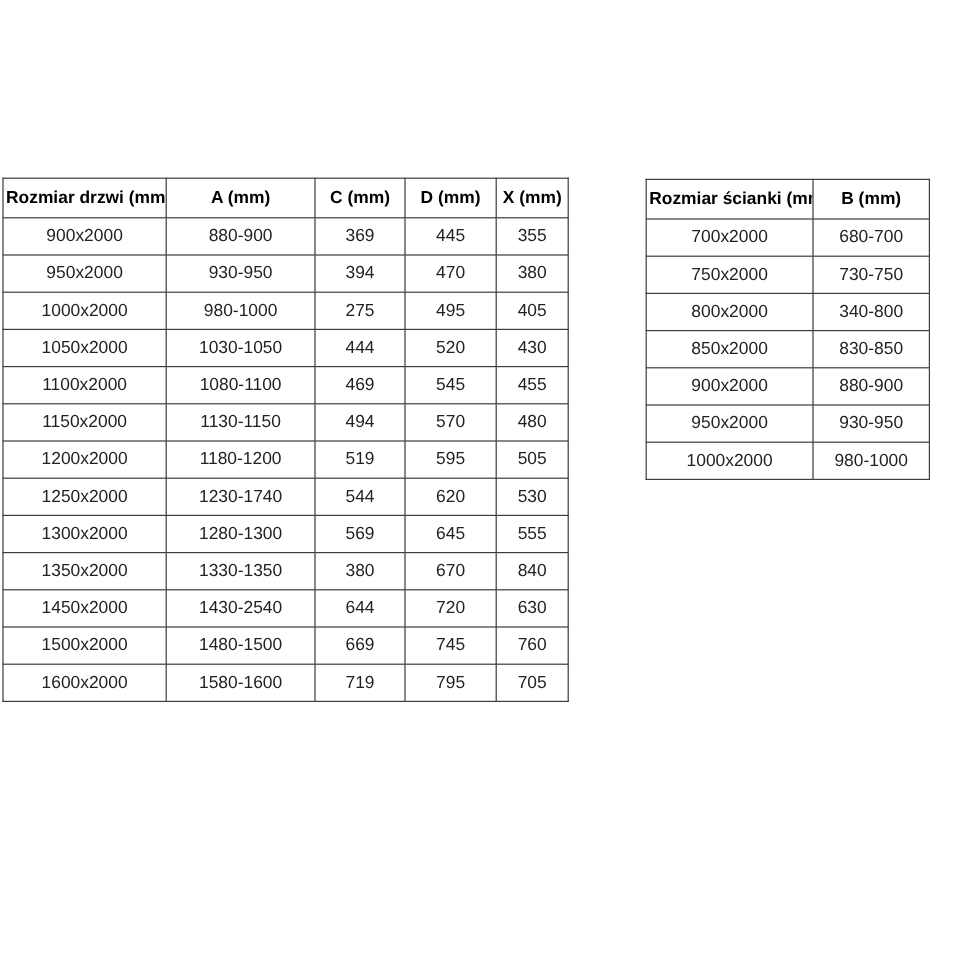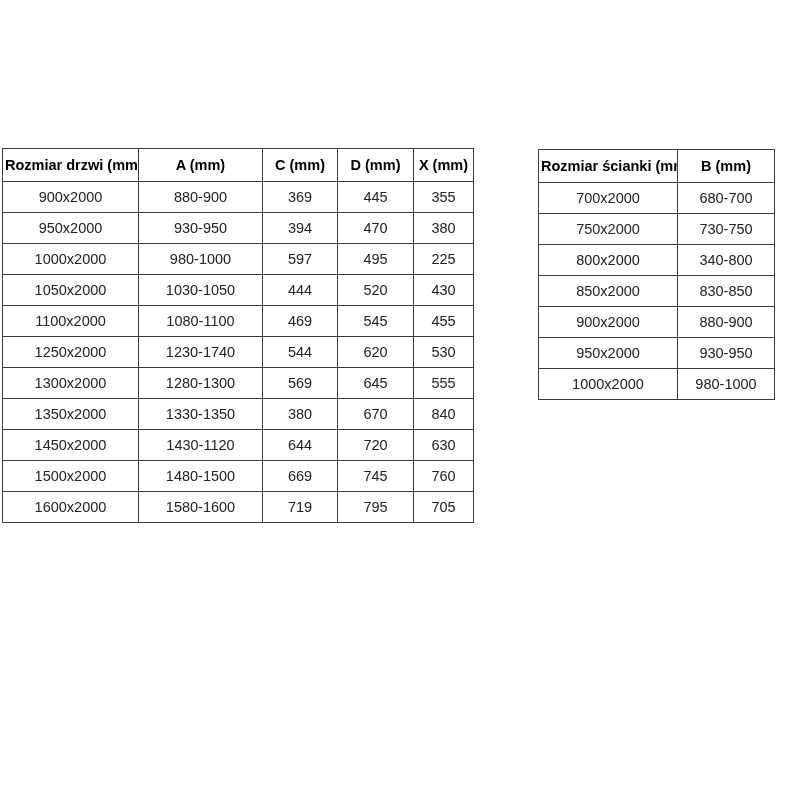--- a/index.html
+++ b/index.html
@@ -92,39 +92,53 @@
         <tr>
           <td>950x2000</td>
           <td>930-950</td>
           <td>394</td>
           <td>470</td>
           <td>380</td>
         </tr>
         <tr>
           <td>1000x2000</td>
           <td>980-1000</td>
-          <td>597</td>
+          <td>275</td>
           <td>495</td>
-          <td>225</td>
+          <td>405</td>
         </tr>
         <tr>
           <td>1050x2000</td>
           <td>1030-1050</td>
           <td>444</td>
           <td>520</td>
           <td>430</td>
         </tr>
         <tr>
           <td>1100x2000</td>
           <td>1080-1100</td>
           <td>469</td>
           <td>545</td>
           <td>455</td>
         </tr>
         <tr>
+          <td>1150x2000</td>
+          <td>1130-1150</td>
+          <td>494</td>
+          <td>570</td>
+          <td>480</td>
+        </tr>
+        <tr>
+          <td>1200x2000</td>
+          <td>1180-1200</td>
+          <td>519</td>
+          <td>595</td>
+          <td>505</td>
+        </tr>
+        <tr>
           <td>1250x2000</td>
           <td>1230-1740</td>
           <td>544</td>
           <td>620</td>
           <td>530</td>
         </tr>
         <tr>
           <td>1300x2000</td>
           <td>1280-1300</td>
           <td>569</td>
@@ -133,21 +147,21 @@
         </tr>
         <tr>
           <td>1350x2000</td>
           <td>1330-1350</td>
           <td>380</td>
           <td>670</td>
           <td>840</td>
         </tr>
         <tr>
           <td>1450x2000</td>
-          <td>1430-1120</td>
+          <td>1430-2540</td>
           <td>644</td>
           <td>720</td>
           <td>630</td>
         </tr>
         <tr>
           <td>1500x2000</td>
           <td>1480-1500</td>
           <td>669</td>
           <td>745</td>
           <td>760</td>

